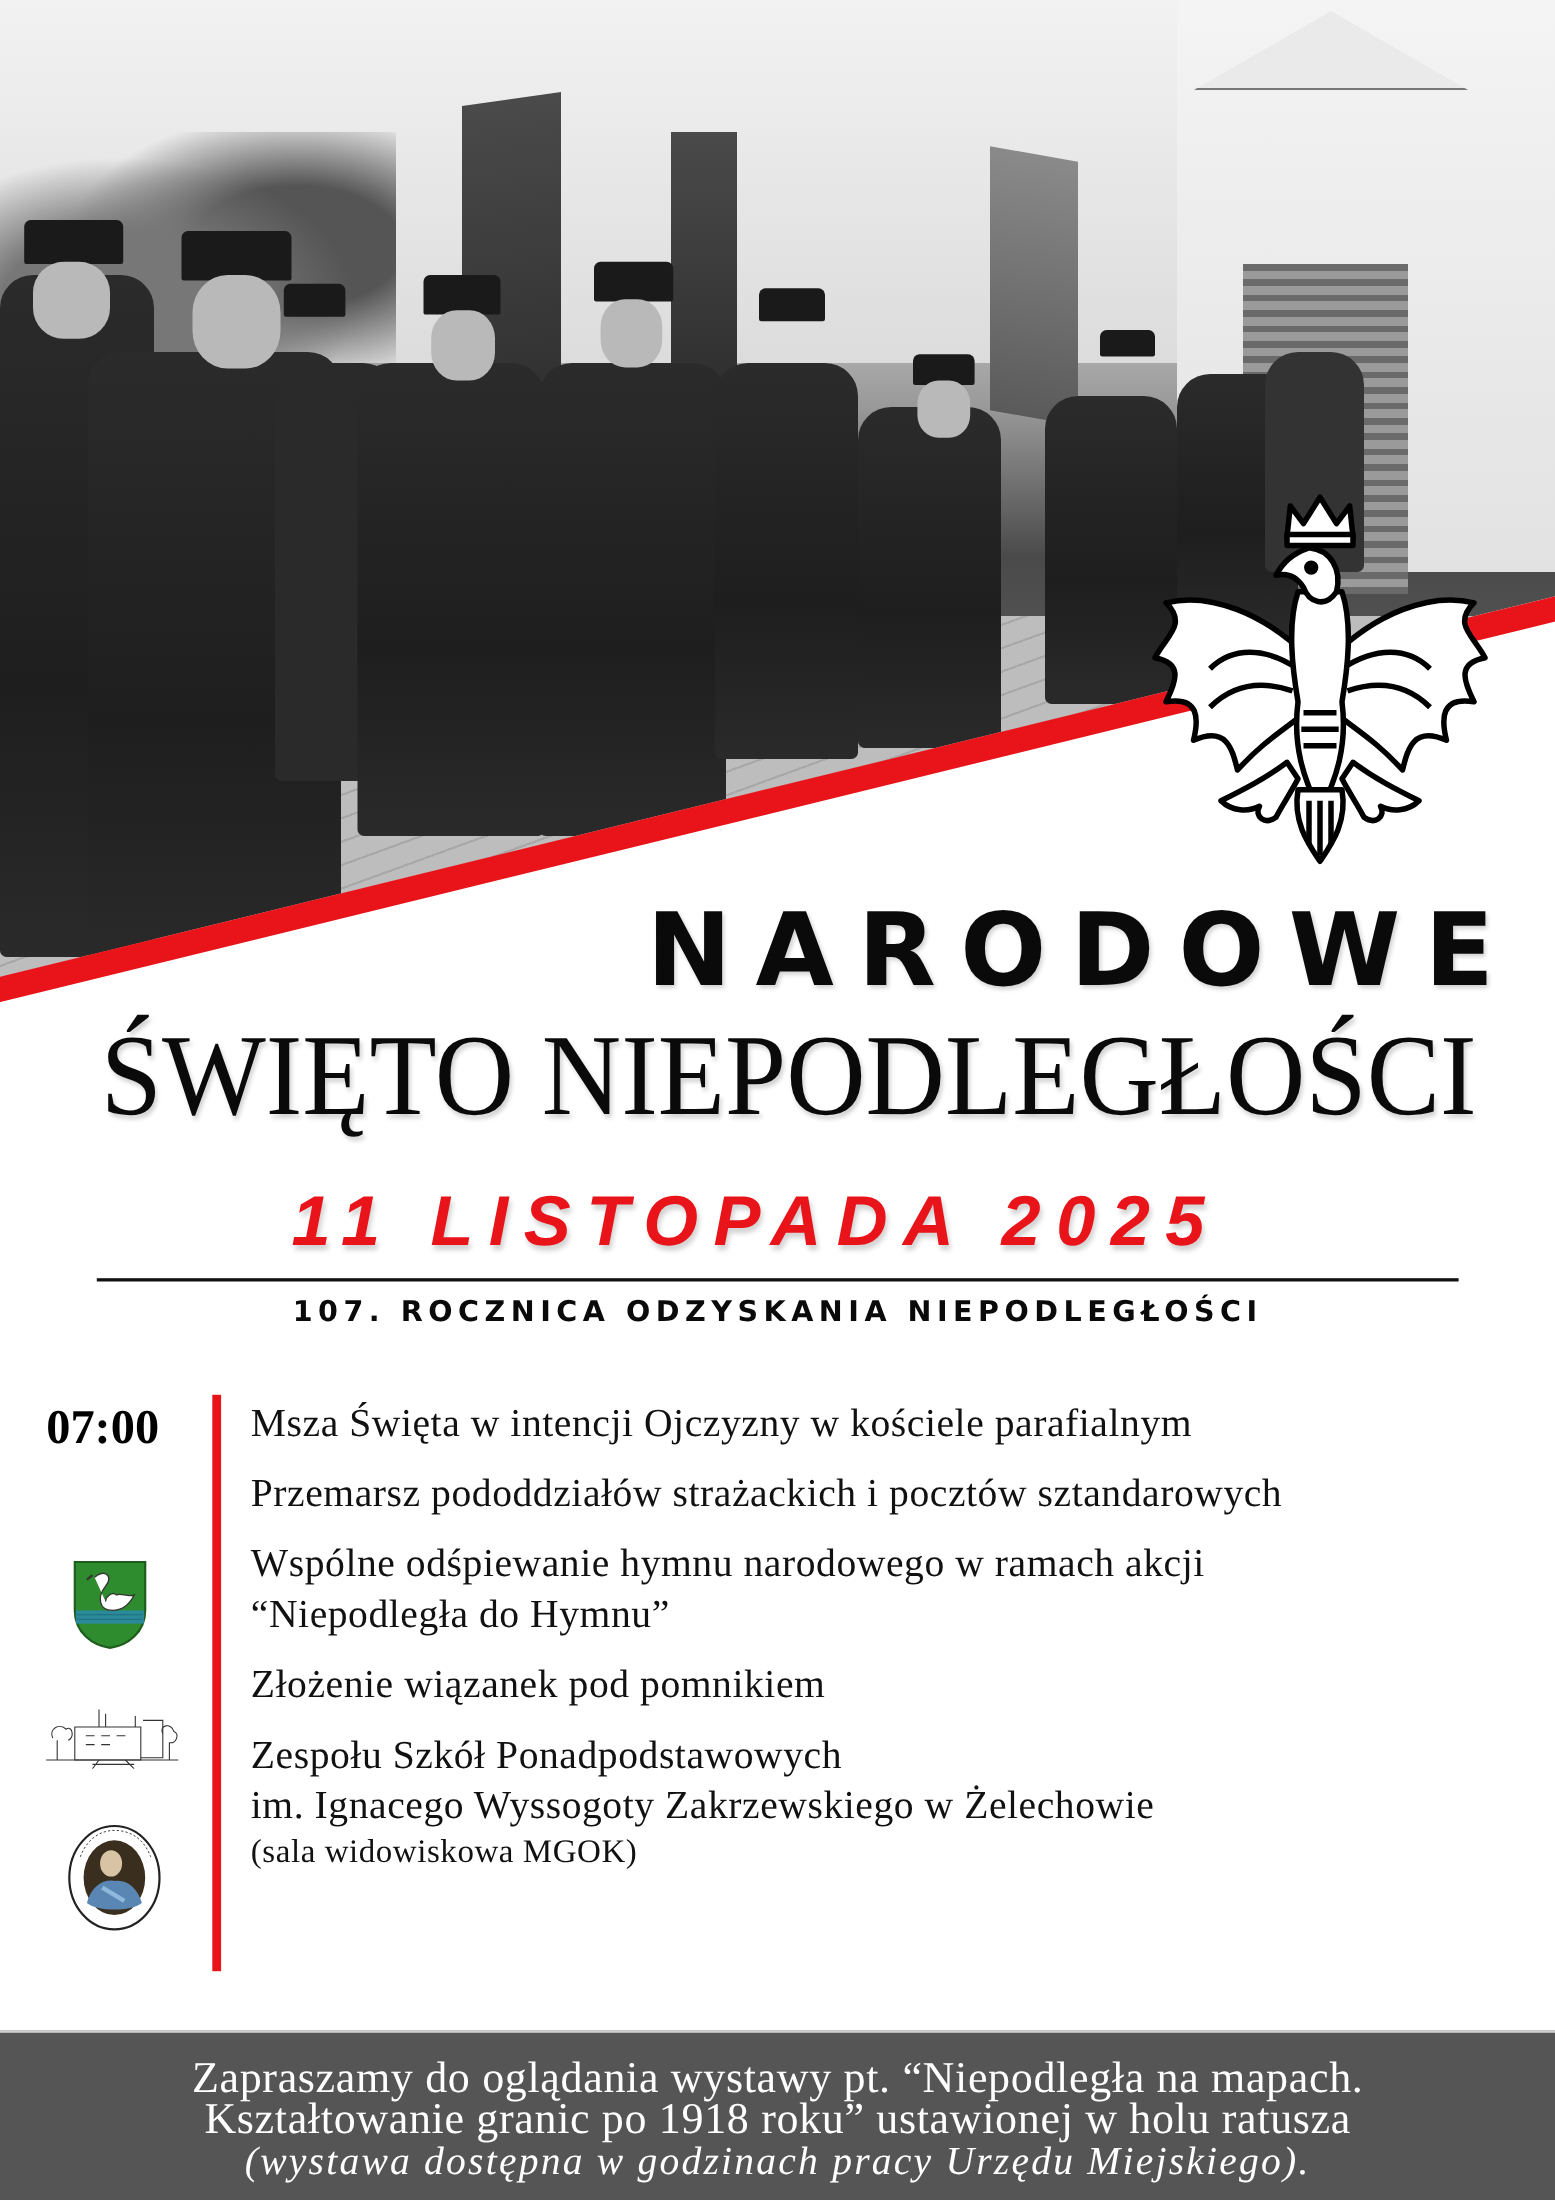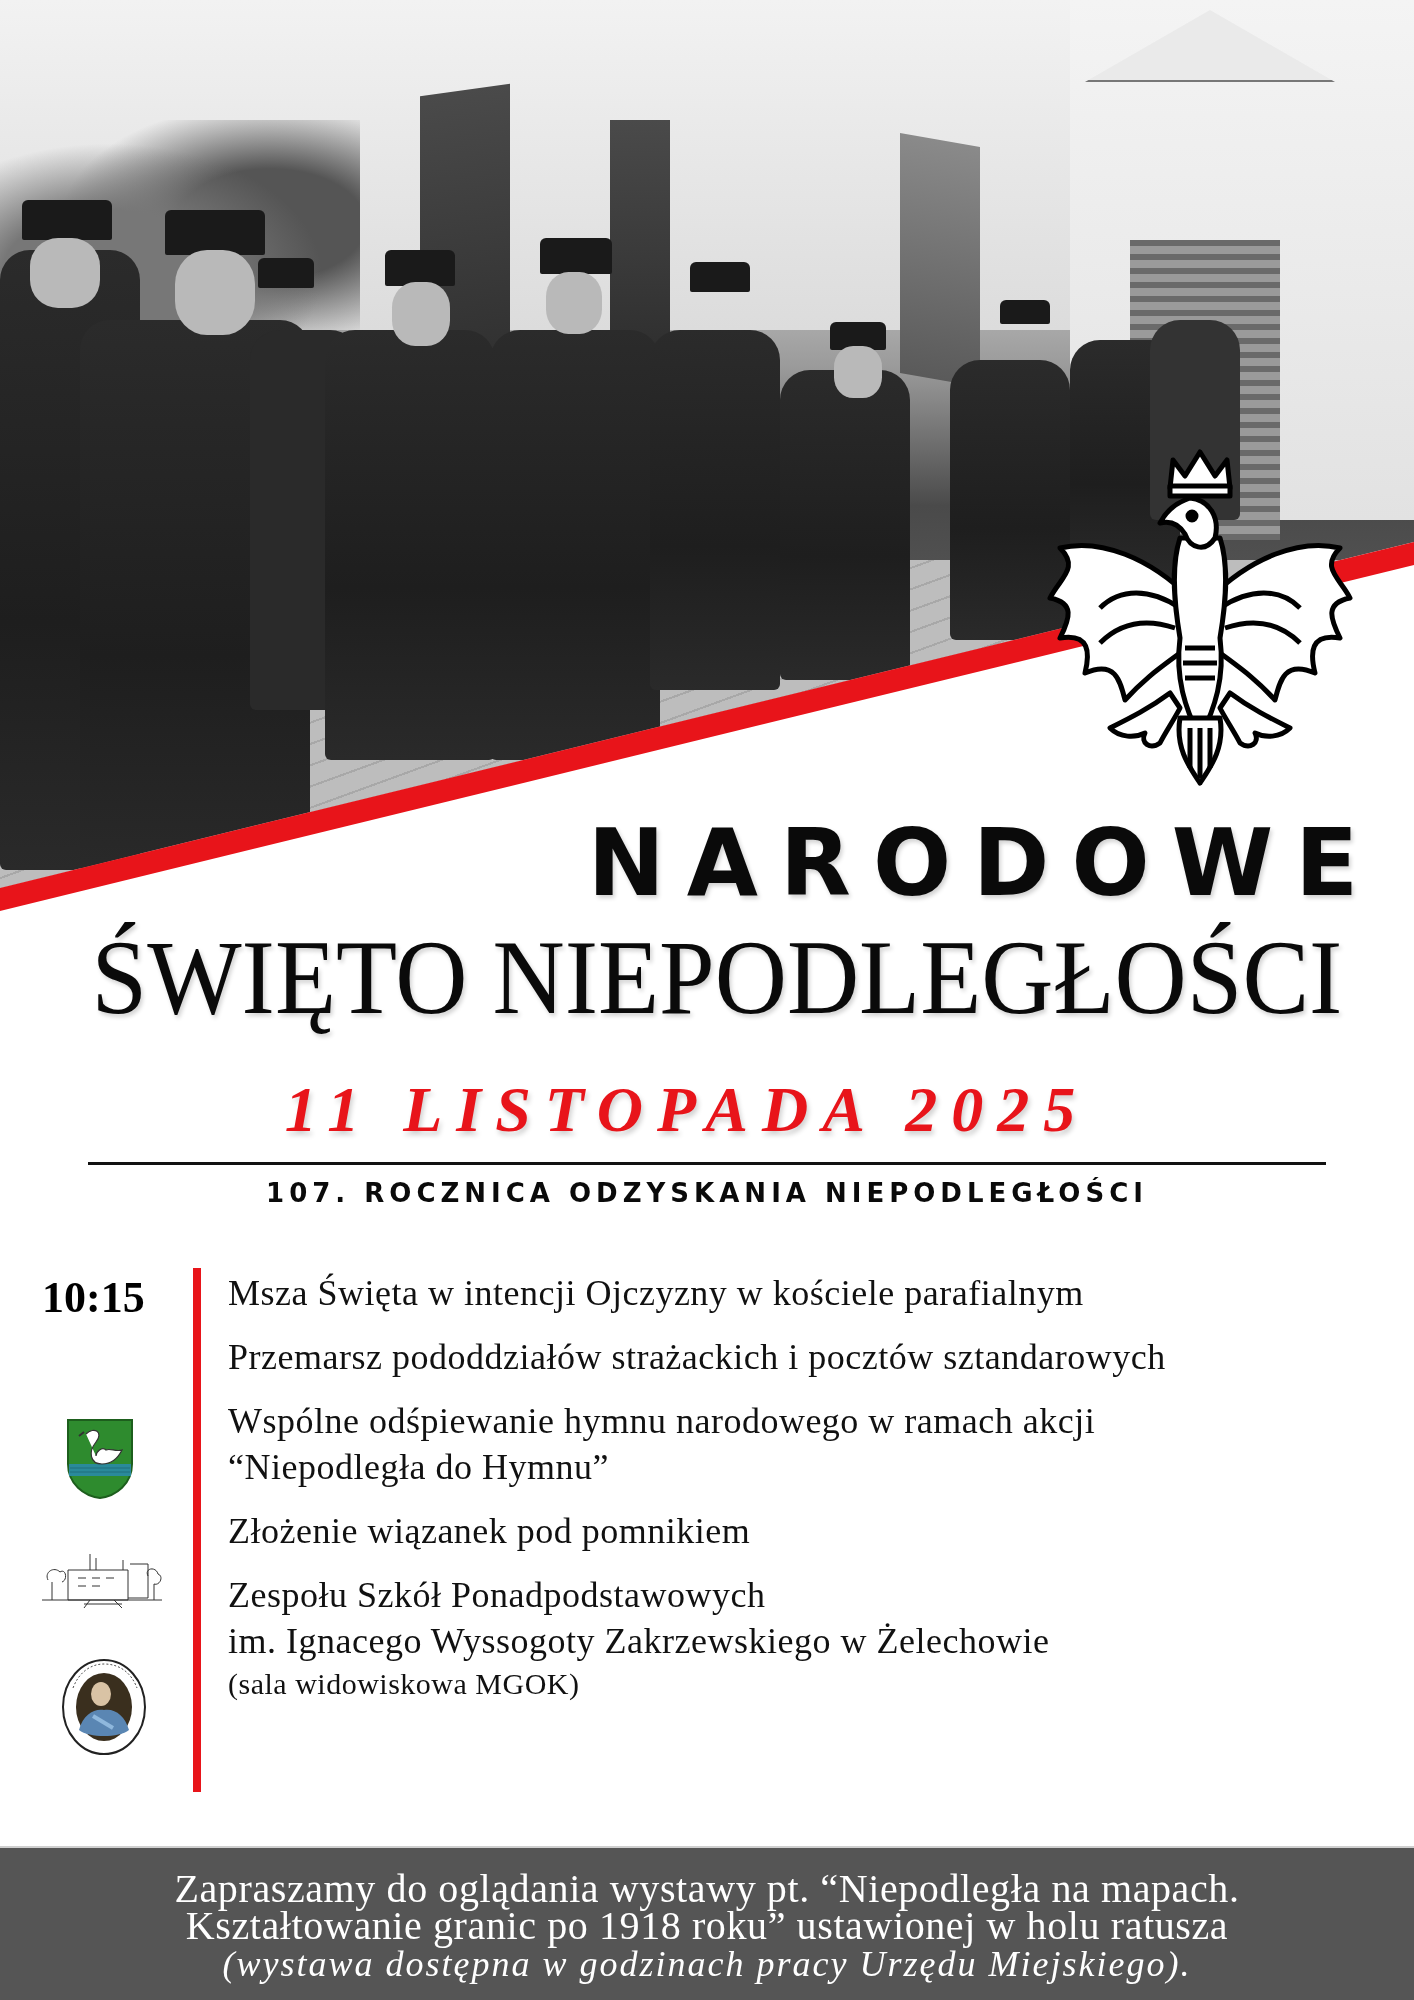--- a/index.html
+++ b/index.html
@@ -43,21 +43,21 @@
       text-shadow: 2px 3px 4px rgba(0,0,0,0.18);
     }
     .title-2 {
       position: absolute; left: 52px; top: 926px; width: 1330px; text-align: center;
       font-family: "Liberation Serif", serif; font-size: 100px; color: #0a0a0a; line-height: 1;
       transform: scaleY(1.05); transform-origin: top;
       text-shadow: 2px 3px 4px rgba(0,0,0,0.18);
     }
     .date {
       position: absolute; left: 0; top: 1078px; width: 1414px; text-align: center;
-      font-family: Liberation Serif, serif; font-weight: bold; font-style: italic;
+      font-family: Liberation Sans, sans-serif; font-weight: bold; font-style: italic;
       font-size: 64px; letter-spacing: 14px; color: #e8141a; line-height: 1;
       text-shadow: 2px 4px 5px rgba(0,0,0,0.18);
       padding-right: 40px; box-sizing: border-box;
     }
     .divider { position: absolute; left: 88px; top: 1162px; width: 1238px; height: 3px; background: #111; }
     .subtitle {
       position: absolute; left: 0; top: 1180px; width: 1414px; text-align: center;
       font-family: "DejaVu Sans", sans-serif; font-weight: bold;
       font-size: 26px; letter-spacing: 5px; color: #0a0a0a; line-height: 1;
     }
@@ -166,21 +166,21 @@
     </g>
   </svg>
 </div>
 
 <div class="title-1">NARODOWE</div>
 <div class="title-2">ŚWIĘTO NIEPODLEGŁOŚCI</div>
 <div class="date">11 LISTOPADA 2025</div>
 <div class="divider"></div>
 <div class="subtitle">107. ROCZNICA ODZYSKANIA NIEPODLEGŁOŚCI</div>
 
-<div class="time">10:15</div>
+<div class="time">07:00</div>
 <div class="vline"></div>
 
 <div class="items">
   <div class="item">
     <span class="line">Msza Święta w intencji Ojczyzny w kościele parafialnym</span>
   </div>
   <div class="item">
     <span class="line">Przemarsz pododdziałów strażackich i pocztów sztandarowych</span>
   </div>
   <div class="item">

